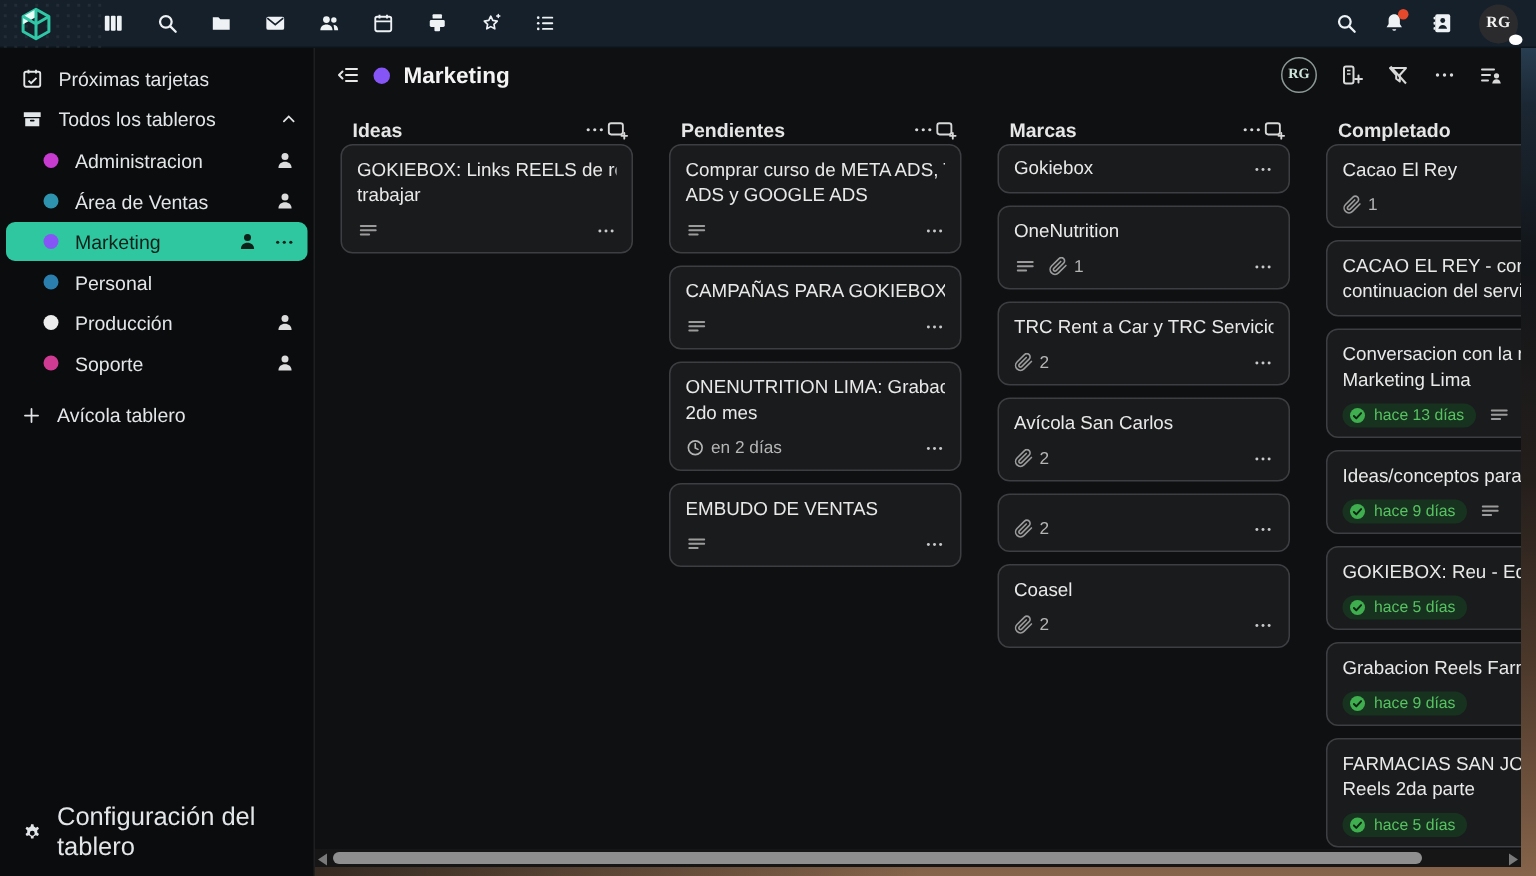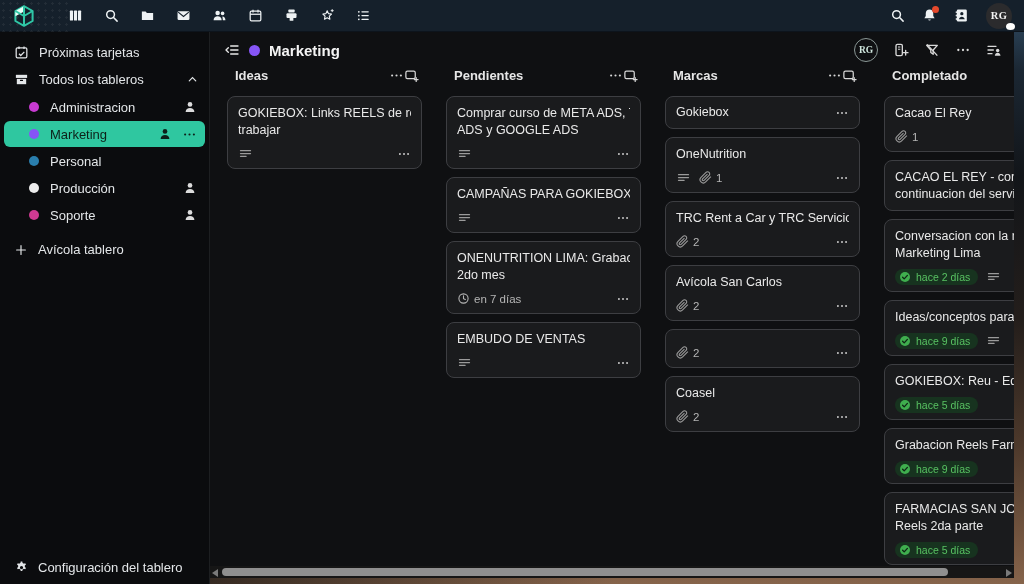--- a/index.html
+++ b/index.html
@@ -40,40 +40,40 @@
   .sb-board{height:26px;margin:1px 4px;padding:0 8px 0 25px;border-radius:6px;gap:11px}
   .b-dot{width:10px;height:10px;border-radius:50%;flex:none}
   .sb-right{margin-left:auto;display:flex;align-items:center;gap:10px}
   .sb-right .ic{width:14px;height:14px;color:#dcdcdc}
   .sb-menu .ic{width:15px;height:15px}
   .sb-board.selected{background:#2fc7a0;color:#0d2019}
   .sb-board.selected .ic{color:#0d2019}
   .sb-add{margin-top:8px}
   .sb-add .ic{width:14px;height:14px}
   .sb-settings{position:absolute;left:0;bottom:9px;width:100%;display:flex;align-items:center;gap:9px;
-    padding-left:14px;font-size:13px;color:#e3e6e8}
+    padding-left:14px;font-size:17px;color:#e3e6e8}
   .sb-settings .ic{width:15px;height:15px;color:#e3e6e8}
 
   
   .board-region{position:absolute;left:210px;top:32px;width:804px;height:546px;z-index:10;
     background:#0f1012;overflow:hidden}
   .board-header{height:36px;display:flex;align-items:center;padding:0 12px 0 14px;gap:9px}
   .bh-collapse{color:#e8e8e8;display:flex}
   .bh-collapse .ic{width:16px;height:16px}
   .title-dot{width:11px;height:11px;border-radius:50%;flex:none}
   .board-title{font-size:15px;font-weight:bold;color:#f4f4f4;margin:0}
   .bh-right{margin-left:auto;display:flex;align-items:center;gap:15px}
   .bh-right .ic{width:16px;height:16px;color:#d9d9d9}
   .bh-avatar{width:24px;height:24px;border-radius:50%;border:1.5px solid #8b9896;color:#cfe6dd;
     font-size:9.5px;font-weight:bold;display:flex;align-items:center;justify-content:center}
 
   .columns{position:absolute;left:0;right:0;top:36px;bottom:12px;display:flex;gap:24px;
     padding-left:17px;align-items:flex-start;overflow:hidden}
   .col{flex:none}
-  .col-header{height:26px;display:flex;align-items:flex-start;padding:0 3px 0 8px}
+  .col-header{height:26px;display:flex;align-items:flex-end;padding:0 3px 0 8px}
   .col-title{flex:1;font-size:13px;font-weight:bold;color:#e6e6e6;white-space:nowrap;overflow:hidden}
   .col-btn{display:flex;color:#d8d8d8}
   .col-btn .ic{width:15px;height:15px}
   .cards{display:flex;flex-direction:column;gap:8px;margin-top:2px}
 
   .card{background:#1a1b1d;border:1px solid #3d3e42;border-radius:8px;padding:8px 10px 7px;overflow:hidden}
   .card-title{font-size:12.5px;line-height:17px;color:#e9e9e9;white-space:pre;overflow:hidden}
   .card-foot{margin-top:7px;display:flex;align-items:center;height:15px}
   .cf-left{display:flex;align-items:center;gap:8px;flex:1;min-width:0}
   .cf-left .ic{color:#9b9b9b}
@@ -334,20 +334,29 @@
   <div id="sb-boards">
       <div class="sb-item sb-board">
         <span class="b-dot" style="background:#c73bd1"></span>
         <span class="sb-label">Administracion</span>
         <span class="sb-right">
           <svg class="ic p-ic">
             <use href="#i-person"></use>
           </svg>
         </span>
       </div>
+      <div class="sb-item sb-board">
+        <span class="b-dot" style="background:#2e93ae"></span>
+        <span class="sb-label">Área de Ventas</span>
+        <span class="sb-right">
+          <svg class="ic p-ic">
+            <use href="#i-person"></use>
+          </svg>
+        </span>
+      </div>
       <div class="sb-item sb-board selected">
         <span class="b-dot" style="background:#8655f6"></span>
         <span class="sb-label">Marketing</span>
         <span class="sb-right">
           <svg class="ic p-ic">
             <use href="#i-person"></use>
           </svg>
           <span class="sb-menu"><svg class="ic ">
               <use href="#i-dots"></use>
             </svg></span>
@@ -506,21 +515,21 @@
           </div>
           <div class="card">
             <div class="card-title">ONENUTRITION LIMA: Grabacion reels
 2do mes</div>
             <div class="card-foot">
               <div class="cf-left">
                 <span class="duewrap">
                   <svg class="ic ">
                     <use href="#i-clock"></use>
                   </svg>
-                  <span class="due">en 7 días</span>
+                  <span class="due">en 2 días</span>
                 </span>
               </div>
               <span class="card-menu">
                 <svg class="ic ">
                   <use href="#i-dots"></use>
                 </svg>
               </span>
             </div>
           </div>
           <div class="card">
@@ -681,21 +690,21 @@
           </div>
           <div class="card">
             <div class="card-title">Conversacion con la nueva C
 Marketing Lima</div>
             <div class="card-foot">
               <div class="cf-left">
                 <span class="badge">
                   <svg class="ic ">
                     <use href="#i-checkc"></use>
                   </svg>
-                  <span>hace 2 días</span>
+                  <span>hace 13 días</span>
                 </span>
                 <svg class="ic desc-ic">
                   <use href="#i-desc"></use>
                 </svg>
               </div>
             </div>
           </div>
           <div class="card">
             <div class="card-title">Ideas/conceptos para Reels</div>
             <div class="card-foot">

